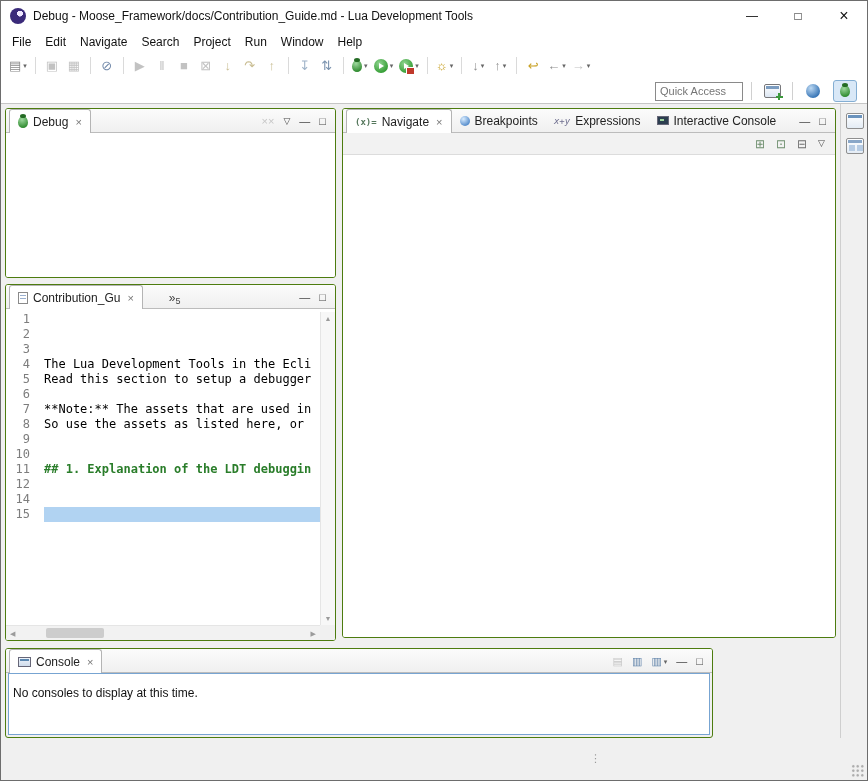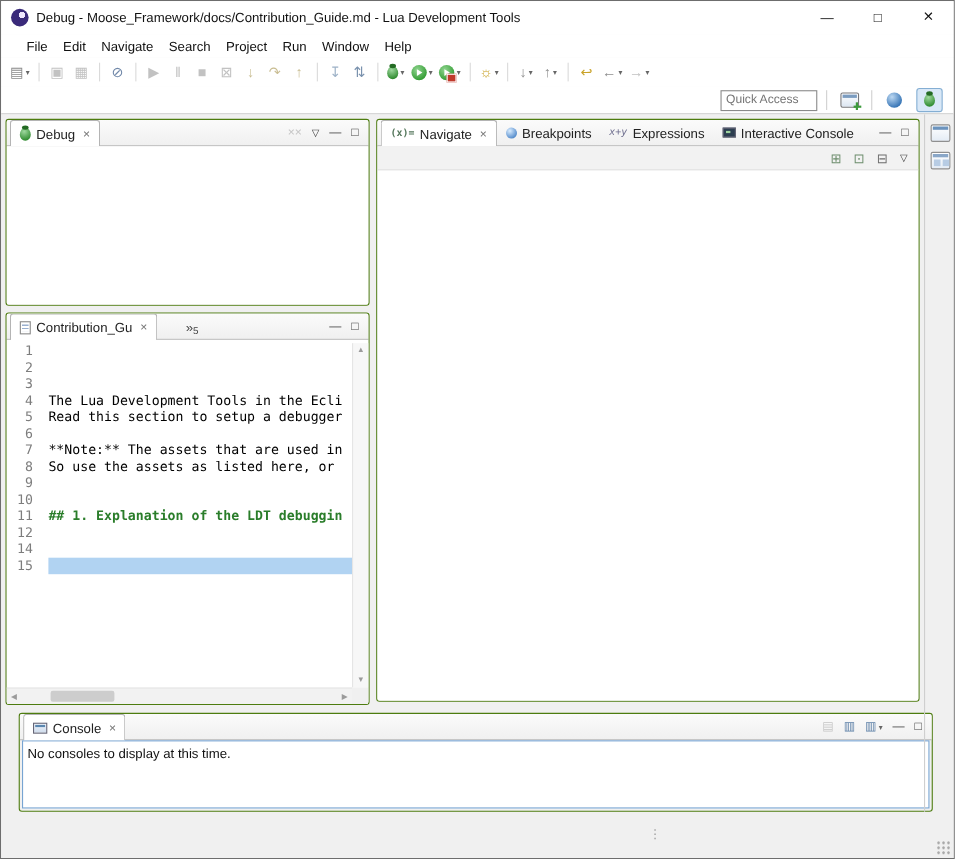--- a/index.html
+++ b/index.html
@@ -11,21 +11,21 @@
   .titlebar { height: 30px; background: #fff; display: flex; align-items: center; }
   .app-icon { width: 16px; height: 16px; margin: 0 7px 0 9px; border-radius: 50%; flex: none;
               background: radial-gradient(circle at 62% 35%, #efe7ff 0 20%, #3a2a7a 21% 70%, #1c1545 100%); }
   .title-text { font-size: 12px; color: #111; white-space: nowrap; }
   .win-controls { margin-left: auto; display: flex; height: 100%; }
   .win-btn { width: 46px; height: 100%; display: flex; align-items: center; justify-content: center;
              font-size: 12px; color: #111; cursor: default; }
   .win-btn.close { font-size: 16px; }
 
   
-  .menubar { height: 21px; background: #fff; display: flex; align-items: center; padding-left: 16px; }
+  .menubar { height: 21px; background: #fff; display: flex; align-items: center; padding-left: 4px; }
   .menu-item { font-size: 12px; color: #111; padding: 2px 7px; }
   .tbrow1 { height: 27px; background: #fff; display: flex; align-items: center; padding: 0 5px; }
   .tbrow2 { height: 25px; background: #fff; display: flex; align-items: center; justify-content: flex-end;
             padding: 0 10px; gap: 8px; border-bottom: 1px solid #c6c6c6; }
   .tb-btn { height: 22px; min-width: 20px; padding: 0 2px; display: inline-flex; align-items: center;
             justify-content: center; border-radius: 3px; margin: 0 1px; }
   .tb-glyph { font-size: 13px; line-height: 1; }
   .tb-dd { font-size: 7px; color: #666; margin-left: 2px; }
   .tb-sep { width: 1px; height: 17px; background: #dadada; margin: 0 5px; display: inline-block; }
   .qa-input { width: 88px; height: 19px; border: 1px solid #8a8a8a; font-size: 11px; padding: 0 4px;
@@ -70,21 +70,21 @@
                            linear-gradient(#3c9a3c, #3c9a3c) center/2px 7px no-repeat; }
   .persp-lua { width: 14px; height: 14px; border-radius: 50%;
                background: radial-gradient(circle at 35% 30%, #bcd8f2, #2f6fb2 78%); }
 
   
   #workbench { position: absolute; left: 0; right: 0; top: 103px; bottom: 0; background: #f0f0f0; }
   .panel { position: absolute; border: 1px solid #4d7c0f; border-radius: 3px; background: #f0f0f0; overflow: hidden; }
   #debug-panel { left: 4px; top: 4px; width: 331px; height: 170px; }
   #editor-panel { left: 4px; top: 180px; width: 331px; height: 357px; }
   #variables-panel { left: 341px; top: 4px; width: 494px; height: 530px; }
-  #console-panel { left: 16px; top: 544px; width: 831px; height: 90px; }
+  #console-panel { left: 4px; top: 544px; width: 708px; height: 90px; }
 
   .tabrow { height: 24px; display: flex; align-items: flex-end; padding-left: 3px; position: relative;
             background: linear-gradient(#fbfbfb, #f0f0f0); border-bottom: 1px solid #bcbcbc; }
   .tabs-wrap { display: flex; align-items: flex-end; }
   .tab { display: inline-flex; align-items: center; gap: 5px; height: 23px; padding: 0 8px;
          font-size: 12px; color: #222; white-space: nowrap; }
   .tab.active { background: #fff; border: 1px solid #b4b4b4; border-bottom: none; border-radius: 3px 3px 0 0;
                 margin-bottom: -1px; height: 24px; z-index: 2; }
   .tab-close { font-size: 11px; color: #777; margin-left: 2px; }
   .tab-overflow { display: inline-flex; align-items: flex-start; margin-left: 20px; padding: 2px 6px;
@@ -120,21 +120,21 @@
   .scroll-arrow { font-size: 7px; color: #9b9b9b; line-height: 1; }
   #editor-hscroll { position: absolute; left: 0; right: 15px; bottom: 0; height: 15px; background: #f2f2f2;
                     border-top: 1px solid #e5e5e5; display: flex; align-items: center;
                     justify-content: space-between; padding: 0 4px; }
   .hthumb { position: absolute; left: 40px; top: 2px; width: 58px; height: 10px; background: #cdcdcd; border-radius: 2px; }
   #editor-corner { position: absolute; right: 0; bottom: 0; width: 15px; height: 15px; background: #f0f0f0; }
 
   
   #console-body { position: absolute; left: 2px; right: 2px; top: 24px; bottom: 2px; background: #fff;
                   border: 1px solid #77a4d2; }
-  .console-msg { font-size: 12px; color: #111; padding: 4px 4px; }
+  .console-msg { font-size: 12px; color: #111; padding: 12px 4px; }
 
   
   #right-strip { position: absolute; left: 839px; top: 0; width: 29px; height: 634px;
                  border-left: 1px solid #cfcfcf; display: flex; flex-direction: column; align-items: center;
                  padding-top: 9px; gap: 9px; }
   .strip-icon { width: 18px; height: 16px; border: 1px solid #8f8f8f; border-radius: 2px; position: relative;
                 background: linear-gradient(#ffffff, #e4ecf5); }
   .strip-icon::before { content: ""; position: absolute; left: 1px; right: 1px; top: 1px; height: 3px; background: #6b93bd; }
   .strip-icon.grid::before { background: #8aa7c8; }
   .strip-icon.grid::after { content: ""; position: absolute; left: 2px; top: 6px; width: 6px; height: 6px;

